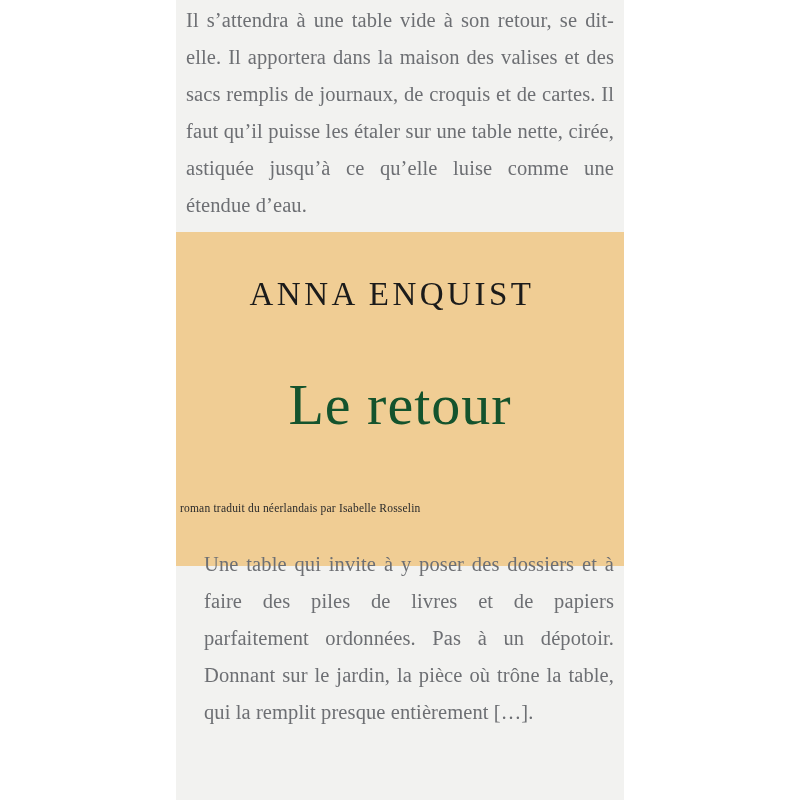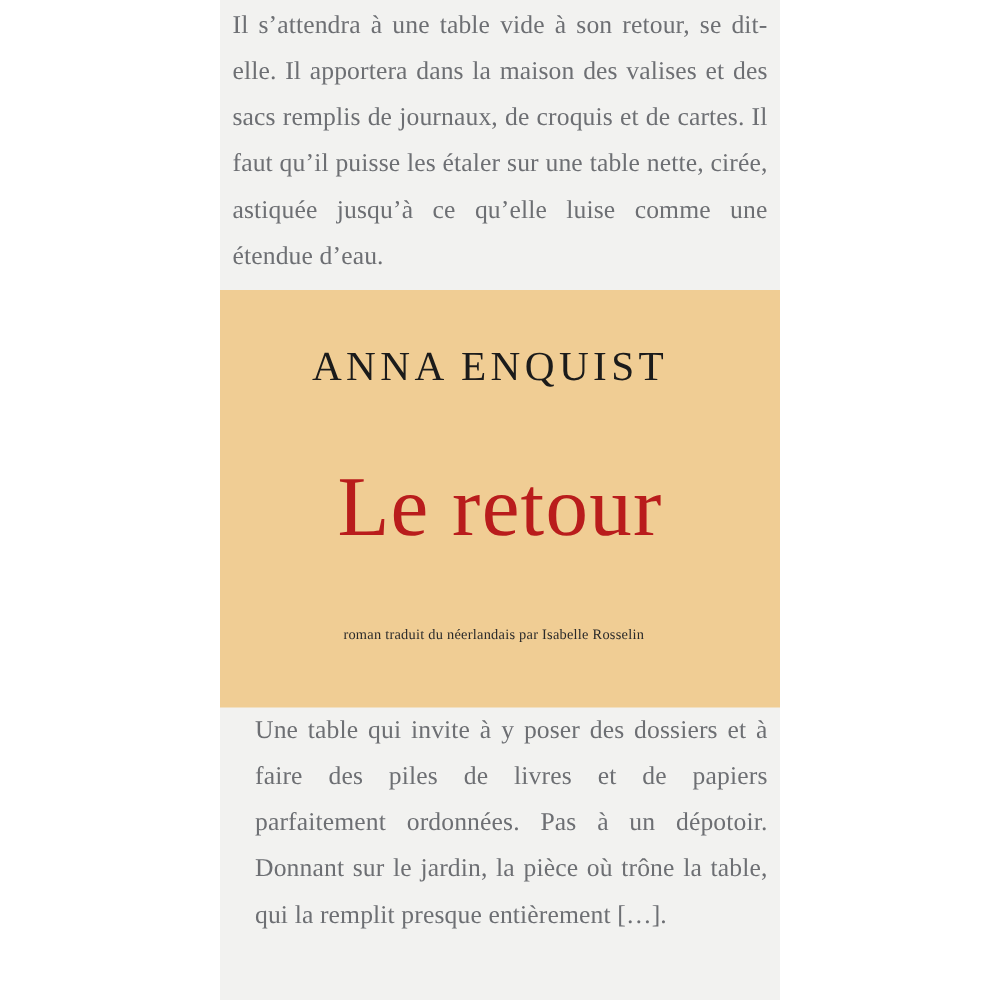--- a/index.html
+++ b/index.html
@@ -46,21 +46,21 @@
     text-align: justify;
     text-justify: inter-word;
     letter-spacing: 0.1px;
   }
 
   .excerpt-top {
     top: 2px;
   }
 
   .excerpt-bottom {
-    top: 566px;
+    top: 546px;
     padding-left: 28px;
   }
 
   .excerpt p {
     margin: 0;
   }
 
   
   .panel {
     position: absolute;
@@ -84,32 +84,32 @@
     font-weight: normal;
   }
 
   .title {
     position: absolute;
     left: 0;
     right: 0;
     top: 138px;
     text-align: center;
     font-family: "Liberation Serif", serif;
-    font-size: 68px;
-    color: #b91c1c;
+    font-size: 58px;
+    color: #14532d;
     letter-spacing: 1px;
     line-height: 70px;
   }
 
   .translator {
     position: absolute;
     right: 14px;
     top: 270px;
     width: 430px;
-    text-align: center;
+    text-align: left;
     font-family: "Liberation Serif", serif;
     font-size: 11.5px;
     color: #2a2a2a;
     letter-spacing: 0.2px;
   }
 
   .publisher {
     position: absolute;
     left: 176px;
     width: 448px;

